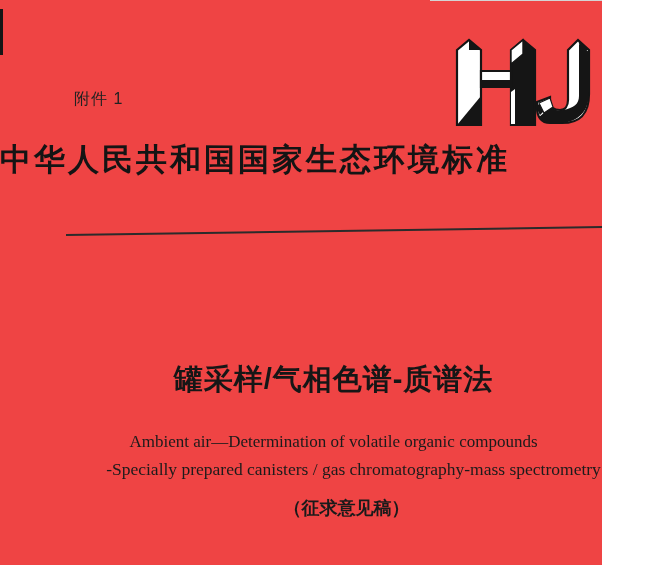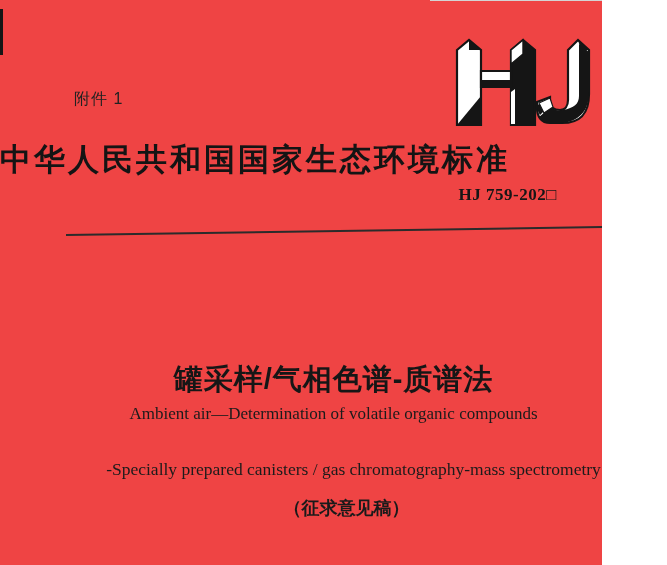--- a/index.html
+++ b/index.html
@@ -68,21 +68,21 @@
     font-size: 30px; font-weight: 700; color: #161616;
     letter-spacing: 1px; white-space: nowrap;
   }
   .cn-title-2 {
     position: absolute; left: 0; top: 360px; width: 667px; text-align: center;
     font-family: "Liberation Sans", "DejaVu Sans", sans-serif;
     font-size: 29px; font-weight: 700; color: #161616;
     letter-spacing: 1px; white-space: nowrap;
   }
   .en-title-1 {
-    position: absolute; left: 0; top: 404px; width: 667px; text-align: center;
+    position: absolute; left: 0; top: 432px; width: 667px; text-align: center;
     font-family: "Liberation Serif", "DejaVu Serif", serif;
     font-size: 17px; color: #1b1b1b; white-space: nowrap;
   }
   .en-title-2 {
     position: absolute; left: 0; top: 459px; width: 667px; text-align: center;
     font-family: "Liberation Serif", "DejaVu Serif", serif;
     font-size: 17.5px; color: #1b1b1b; white-space: nowrap; padding-left: 20px;
   }
   .draft-note {
     position: absolute; left: 13px; top: 496px; width: 667px; text-align: center;
@@ -135,21 +135,20 @@
         <path d="M63,78 L67,75 L67,110 L63,110 Z" stroke="none"></path>
 
         <path d="M91,89 L102,84 L105,93 L96,99 Z" stroke-width="1.2"></path>
       </g>
     </svg>
   </div>
 
   <div class="org-heading">中华人民共和国国家生态环境标准</div>
 
   <div class="std-code-block">
-    <div class="std-code">HJ 759-202□</div>
   </div>
 
   <div class="divider-line"></div>
 
   <div class="cn-title-2">罐采样/气相色谱-质谱法</div>
 
   <div class="en-title-1">Ambient air—Determination of volatile organic compounds</div>
   <div class="en-title-2">-Specially prepared canisters / gas chromatography-mass spectrometry</div>
 
   <div class="draft-note">（征求意见稿）</div>

